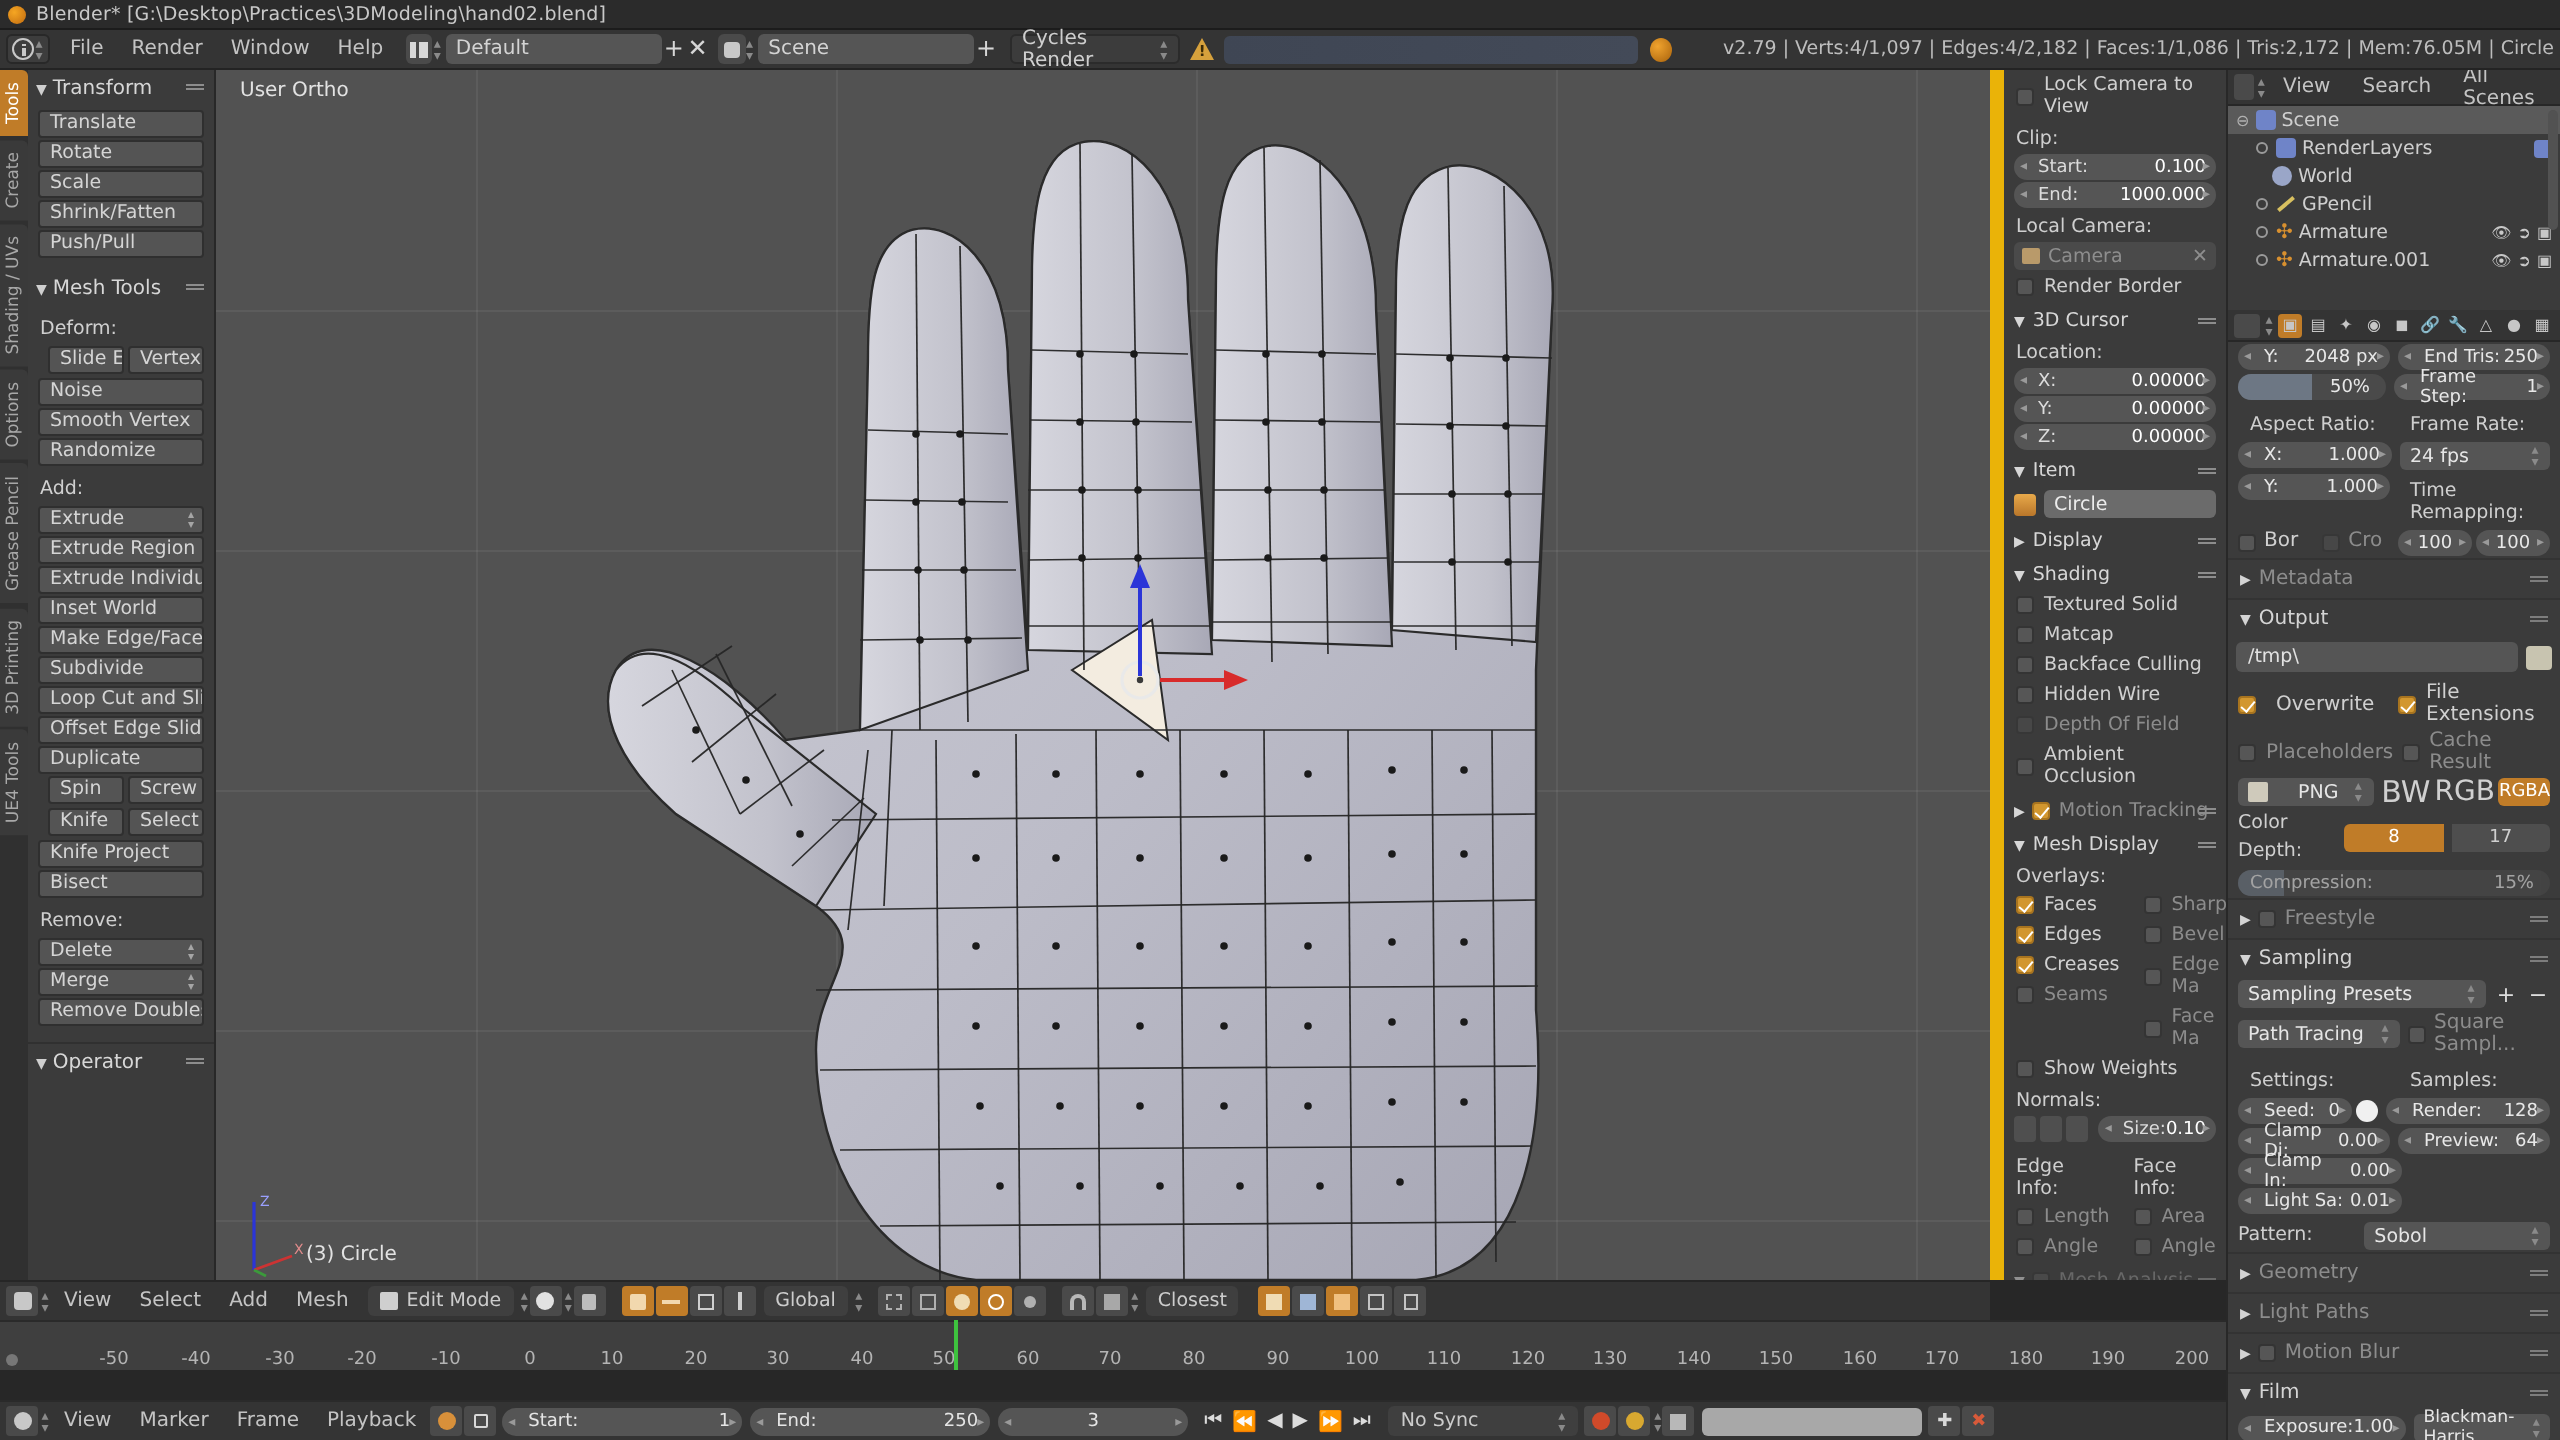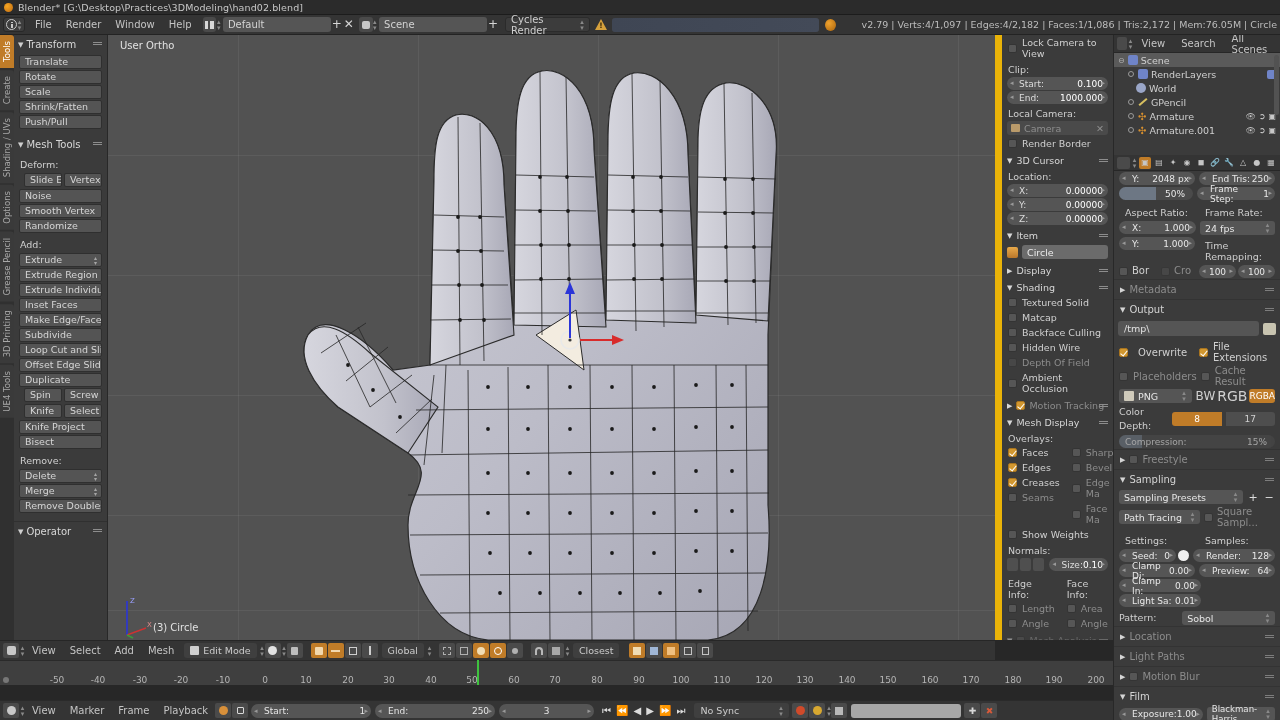--- a/index.html
+++ b/index.html
@@ -300,21 +300,21 @@
     <div class="tbtn">Smooth Vertex</div>
     <div class="tbtn">Randomize</div>
 
     <div class="sublabel">Add:</div>
     <div class="tbtn">
       <span>Extrude</span>
       <span class="arrows">▴<br>▾</span>
     </div>
     <div class="tbtn">Extrude Region</div>
     <div class="tbtn">Extrude Individual</div>
-    <div class="tbtn">Inset Faces</div>
+    <div class="tbtn">Inset World</div>
     <div class="tbtn">Make Edge/Face</div>
     <div class="tbtn">Subdivide</div>
     <div class="tbtn">Loop Cut and Slide</div>
     <div class="tbtn">Offset Edge Slide</div>
     <div class="tbtn">Duplicate</div>
     <div class="tbtn sp">
       <span>Spin</span>
       <span>Screw</span>
     </div>
     <div class="tbtn sp">
@@ -998,28 +998,28 @@
         <span class="cbox"></span>
         <span class="muted">Placeholders</span>
       </div>
       <div style="flex:1;display:flex;gap:5px;align-items:center">
         <span class="cbox"></span>
         <span class="muted">Cache Result</span>
       </div>
     </div>
     <div class="p-row" style="align-items:center">
       <div class="pdrop">
-        <span style="display:flex;align-items:center;gap:4px">
+        <span style="display:flex;align-items:center;gap:15px">
           <span style="width:10px;height:10px;background:#cfcabb;border-radius:1px"></span>
           <span>PNG</span>
         </span>
         <span class="dots">▴<br>▾</span>
       </div>
       <div style="flex:1;display:flex;gap:2px">
-        <span style="flex:1;height:14px;line-height:14px;font-size:12px;color:#d0d0d0">BW</span>
+        <span style="flex:1;height:14px;line-height:14px;font-size:15px;color:#d0d0d0">BW</span>
         <span style="flex:1;text-align:center;height:14px;line-height:14px;font-size:14px;color:#d0d0d0">RGB</span>
         <span class="orange" style="flex:1;text-align:center;height:14px;line-height:14px;font-size:9px;border-radius:3px">RGBA</span>
       </div>
     </div>
     <div class="p-row" style="align-items:center">
       <span style="flex:1;font-size:9.5px;color:#cfcfcf;line-height:14px">Color Depth:</span>
       <span class="orange" style="flex:1;text-align:center;height:14px;line-height:14px;font-size:9px;border-radius:3px 0 0 3px">8</span>
       <span style="flex:1;text-align:center;height:14px;line-height:14px;font-size:9px;background:#4e4e4e;color:#d0d0d0;border-radius:0 3px 3px 0">17</span>
     </div>
     <div class="p-row">
@@ -1116,21 +1116,21 @@
     <div class="p-row" style="align-items:center;padding-top:3px">
       <span style="flex:1;font-size:9.5px;color:#cfcfcf;line-height:14px">Pattern:</span>
       <span class="pdrop" style="flex:1.4">
         <span>Sobol</span>
         <span class="dots">▴<br>▾</span>
       </span>
     </div>
 
     <div class="p-sec">
       <span style="font-size:7px">▶</span>
-      <span class="muted">Location</span>
+      <span class="muted">Geometry</span>
       <span class="grip"></span>
     </div>
     <div class="p-sec">
       <span style="font-size:7px">▶</span>
       <span class="muted">Light Paths</span>
       <span class="grip"></span>
     </div>
     <div class="p-sec">
       <span style="font-size:7px">▶</span>
       <span class="cbox"></span>

